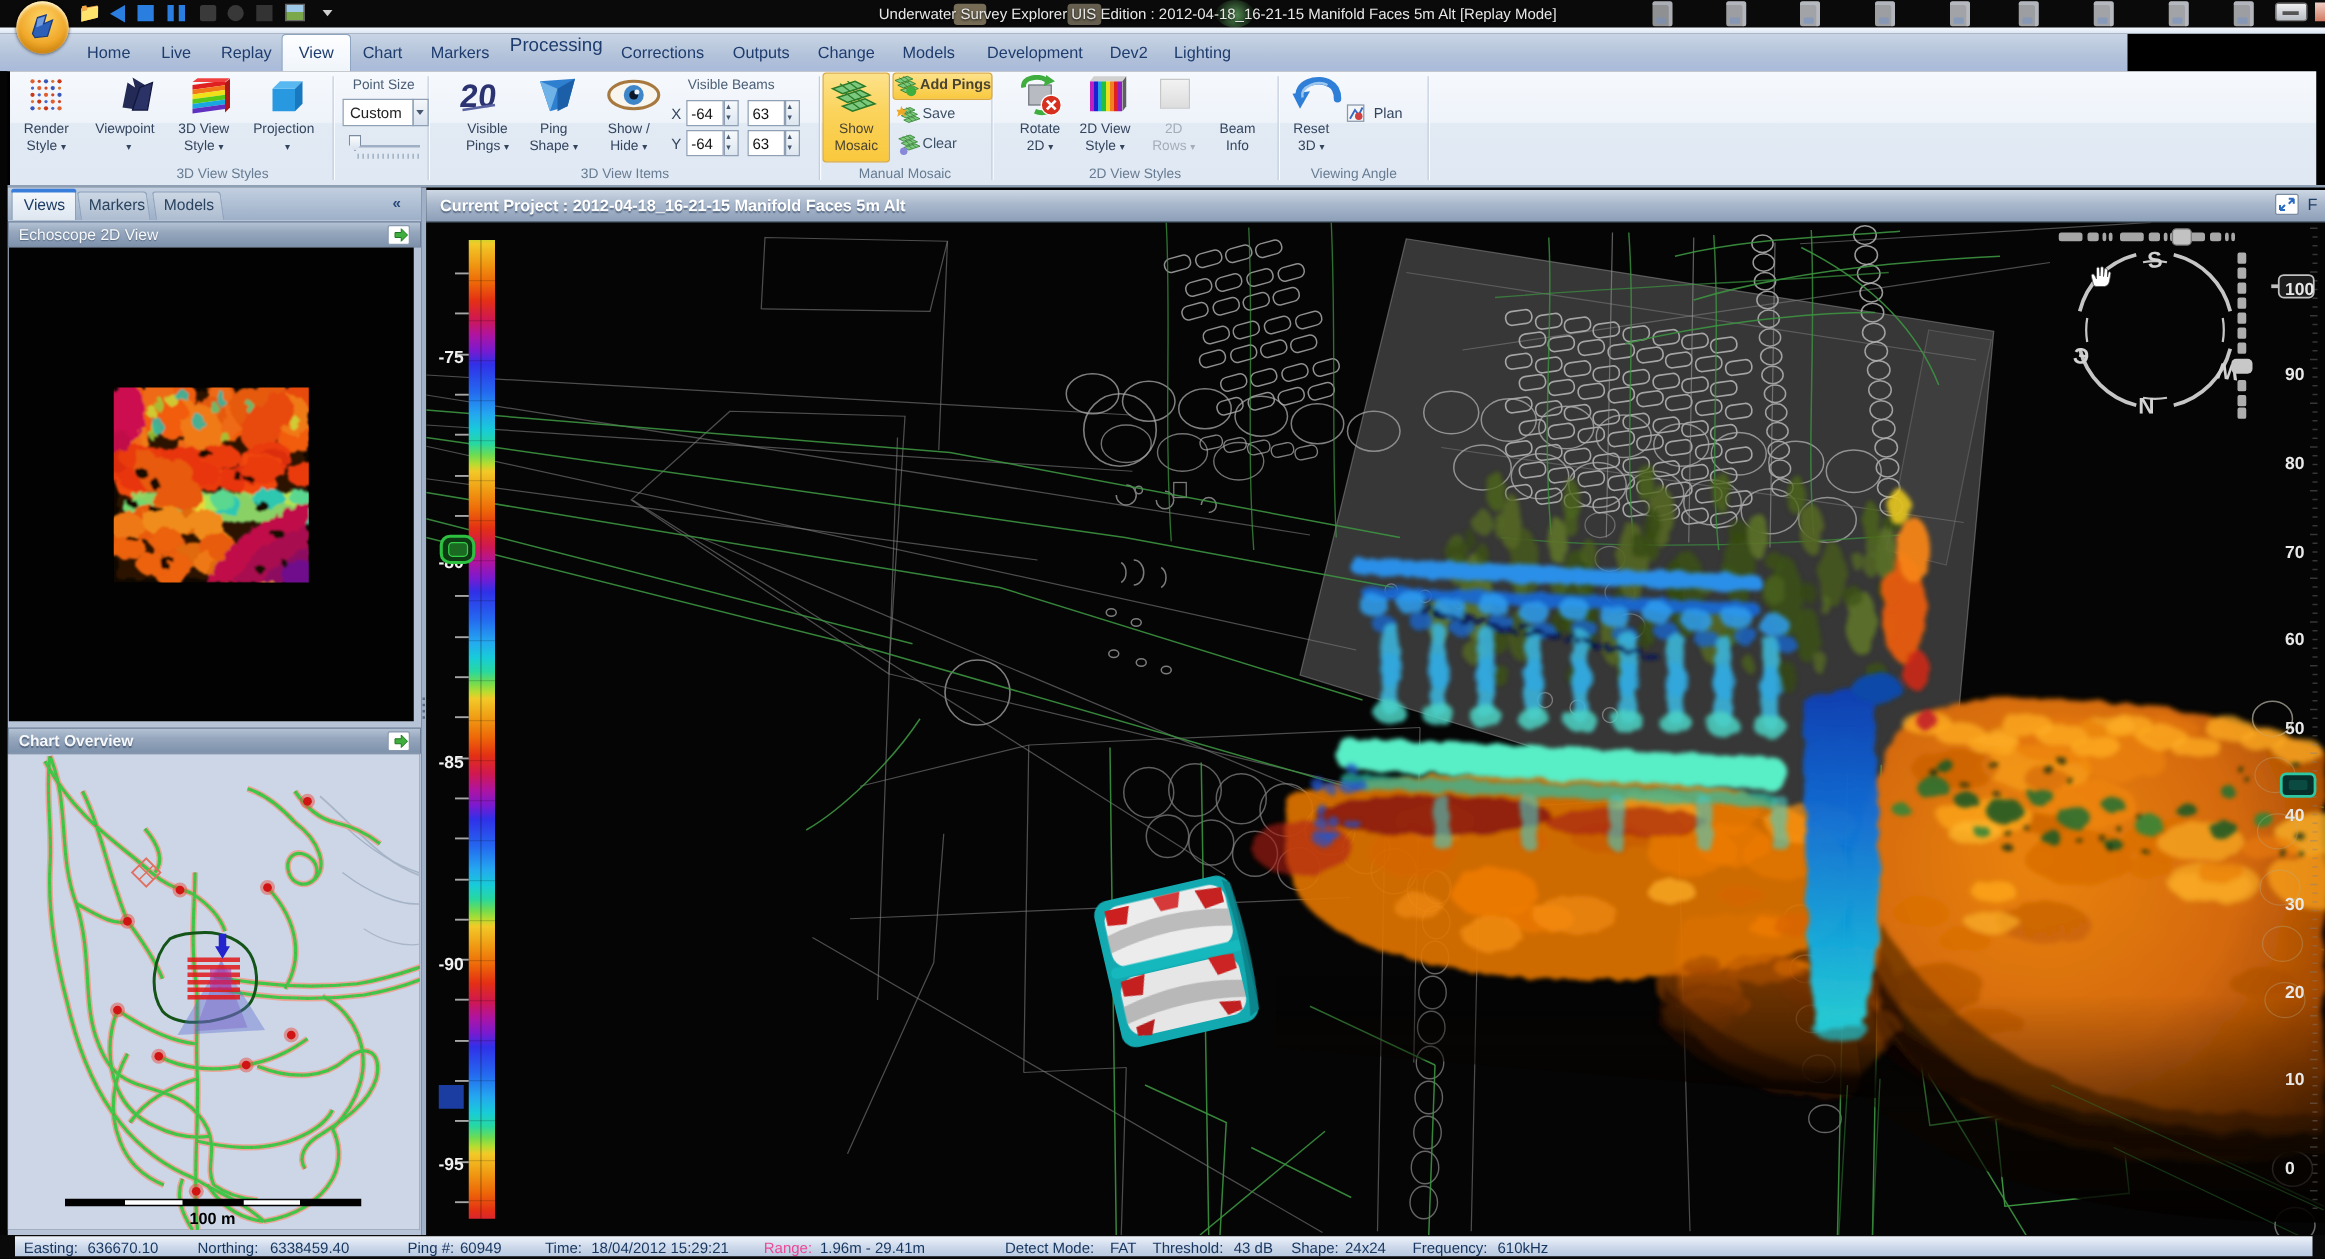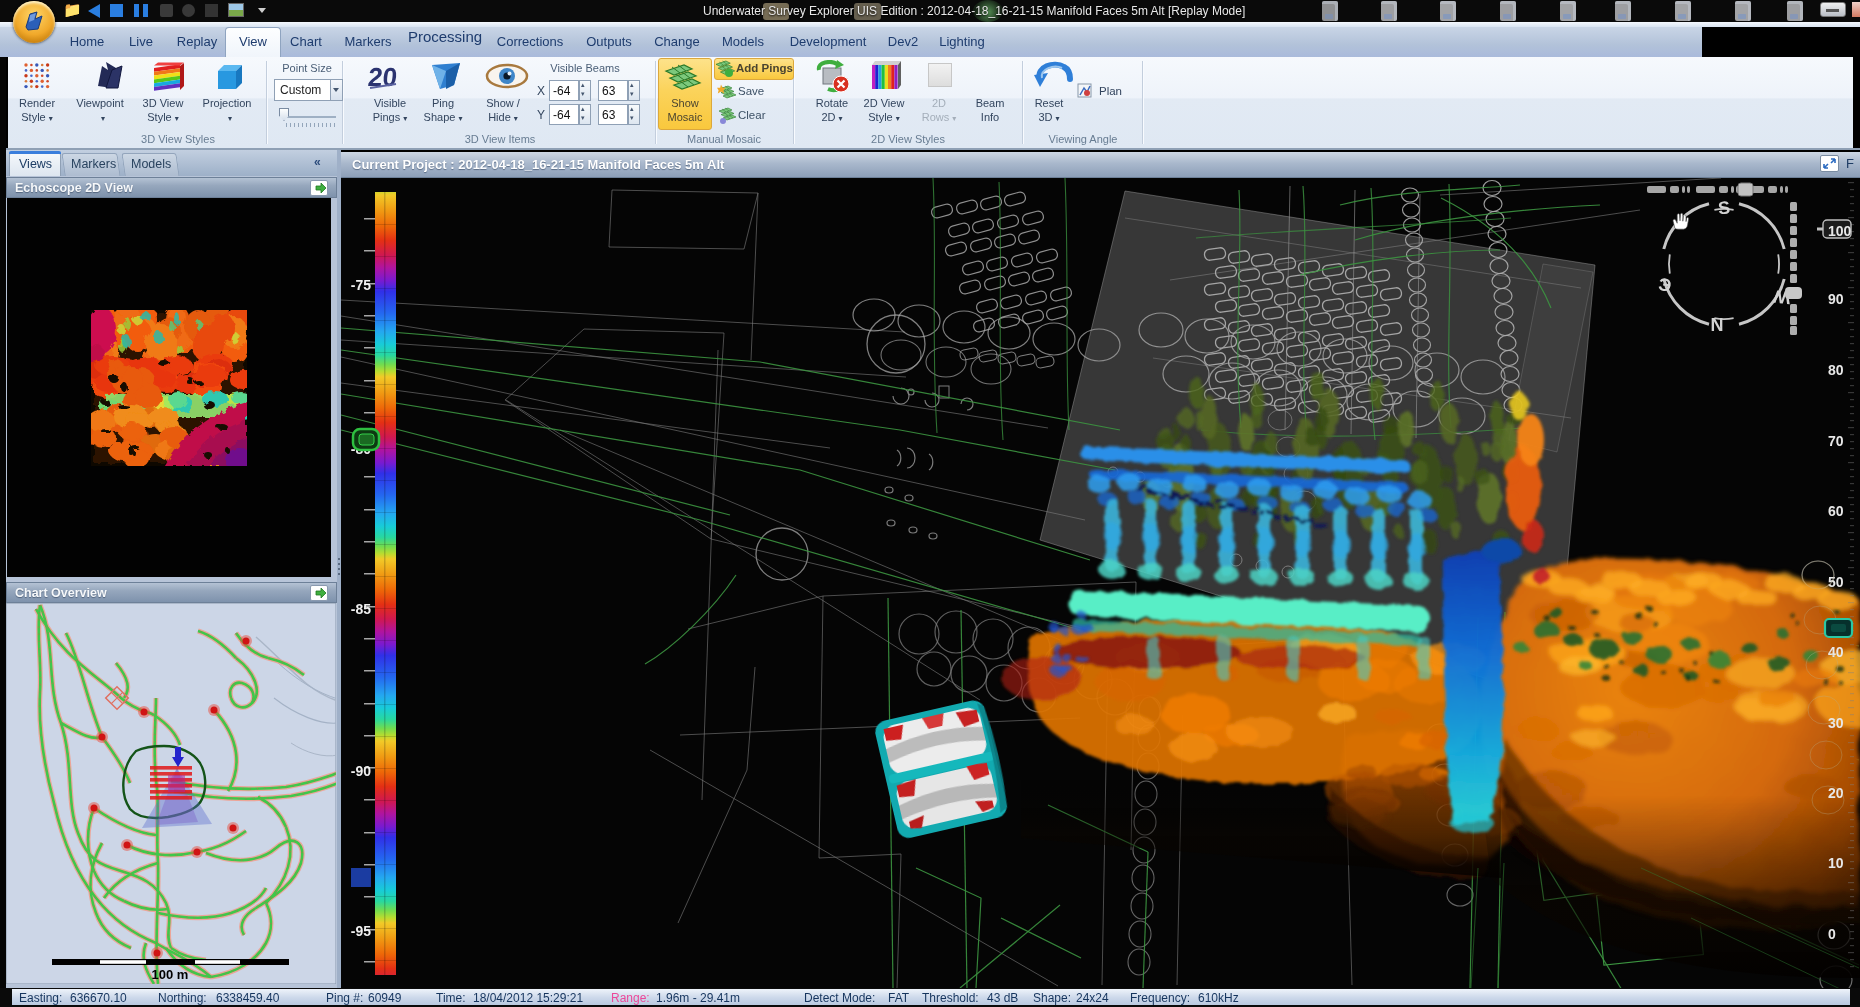--- a/index.html
+++ b/index.html
@@ -334,21 +334,21 @@
     <div class="abs" style="left:3px;top:2px;width:52px;height:24px;background:linear-gradient(#f5f8fb,#dde6f0);border:1px solid #8fa0b5;border-bottom:none;border-radius:3px 3px 0 0"></div>
     <div class="abs" style="left:3px;top:1px;width:52px;height:3px;background:#3a7edc;border-radius:2px 2px 0 0"></div>
     <div class="txt" style="left:13px;top:7px;font-size:12.5px;color:#1c3c64">Views</div>
     <div class="abs" style="left:57px;top:3px;width:56px;height:23px;background:linear-gradient(#ccd7e4,#adbcd0);border:1px solid #93a5bc;border-bottom:none;border-radius:3px 3px 0 0;transform:skewX(8deg)"></div>
     <div class="txt" style="left:65px;top:7px;font-size:12.5px;color:#29435f">Markers</div>
     <div class="abs" style="left:117px;top:3px;width:55px;height:23px;background:linear-gradient(#ccd7e4,#adbcd0);border:1px solid #93a5bc;border-bottom:none;border-radius:3px 3px 0 0;transform:skewX(8deg)"></div>
     <div class="txt" style="left:125px;top:7px;font-size:12.5px;color:#29435f">Models</div>
     <div class="txt" style="left:308px;top:5px;font-size:12px;font-weight:bold;color:#2a4a7a">« </div>
   </div>
 <div class="abs" style="left:6px;top:177px;width:331px;height:21px;background:linear-gradient(#b4c2d4,#96a7bd 40%,#7e92ac);border:1px solid #6d8098">
-    <div class="txt" style="left:8px;top:3px;font-size:12.5px;font-weight:bold;color:#f6f8fa;text-shadow:0 1px 1px #51637c">Echoscope 2D View</div>
+    <div class="txt" style="left:8px;top:3px;font-size:12.5px;font-weight:normal;color:#f6f8fa;text-shadow:0 1px 1px #51637c">Echoscope 2D View</div>
     <div class="abs" style="left:303px;top:2px;width:18px;height:16px;background:#fff;border:1px solid #8a9ab0;border-radius:2px"></div>
     <svg class="abs" style="left:307px;top:4px" width="14" height="12">
       <polygon points="2,4 7,4 7,1 12,6 7,11 7,8 2,8" fill="#3fae3f" stroke="#1f7a1f" stroke-width="0.8"></polygon>
     </svg>
   </div>
 <div class="abs" style="left:7px;top:198px;width:324px;height:379px;background:#020202"></div>
 <svg class="abs" style="left:91px;top:310px" width="156" height="156" viewBox="0 0 156 156">
     <defs>
       <filter id="sb" x="-15%" y="-15%" width="130%" height="130%">
         <feTurbulence type="fractalNoise" baseFrequency="0.14" numOctaves="2" seed="4" result="t"></feTurbulence>

